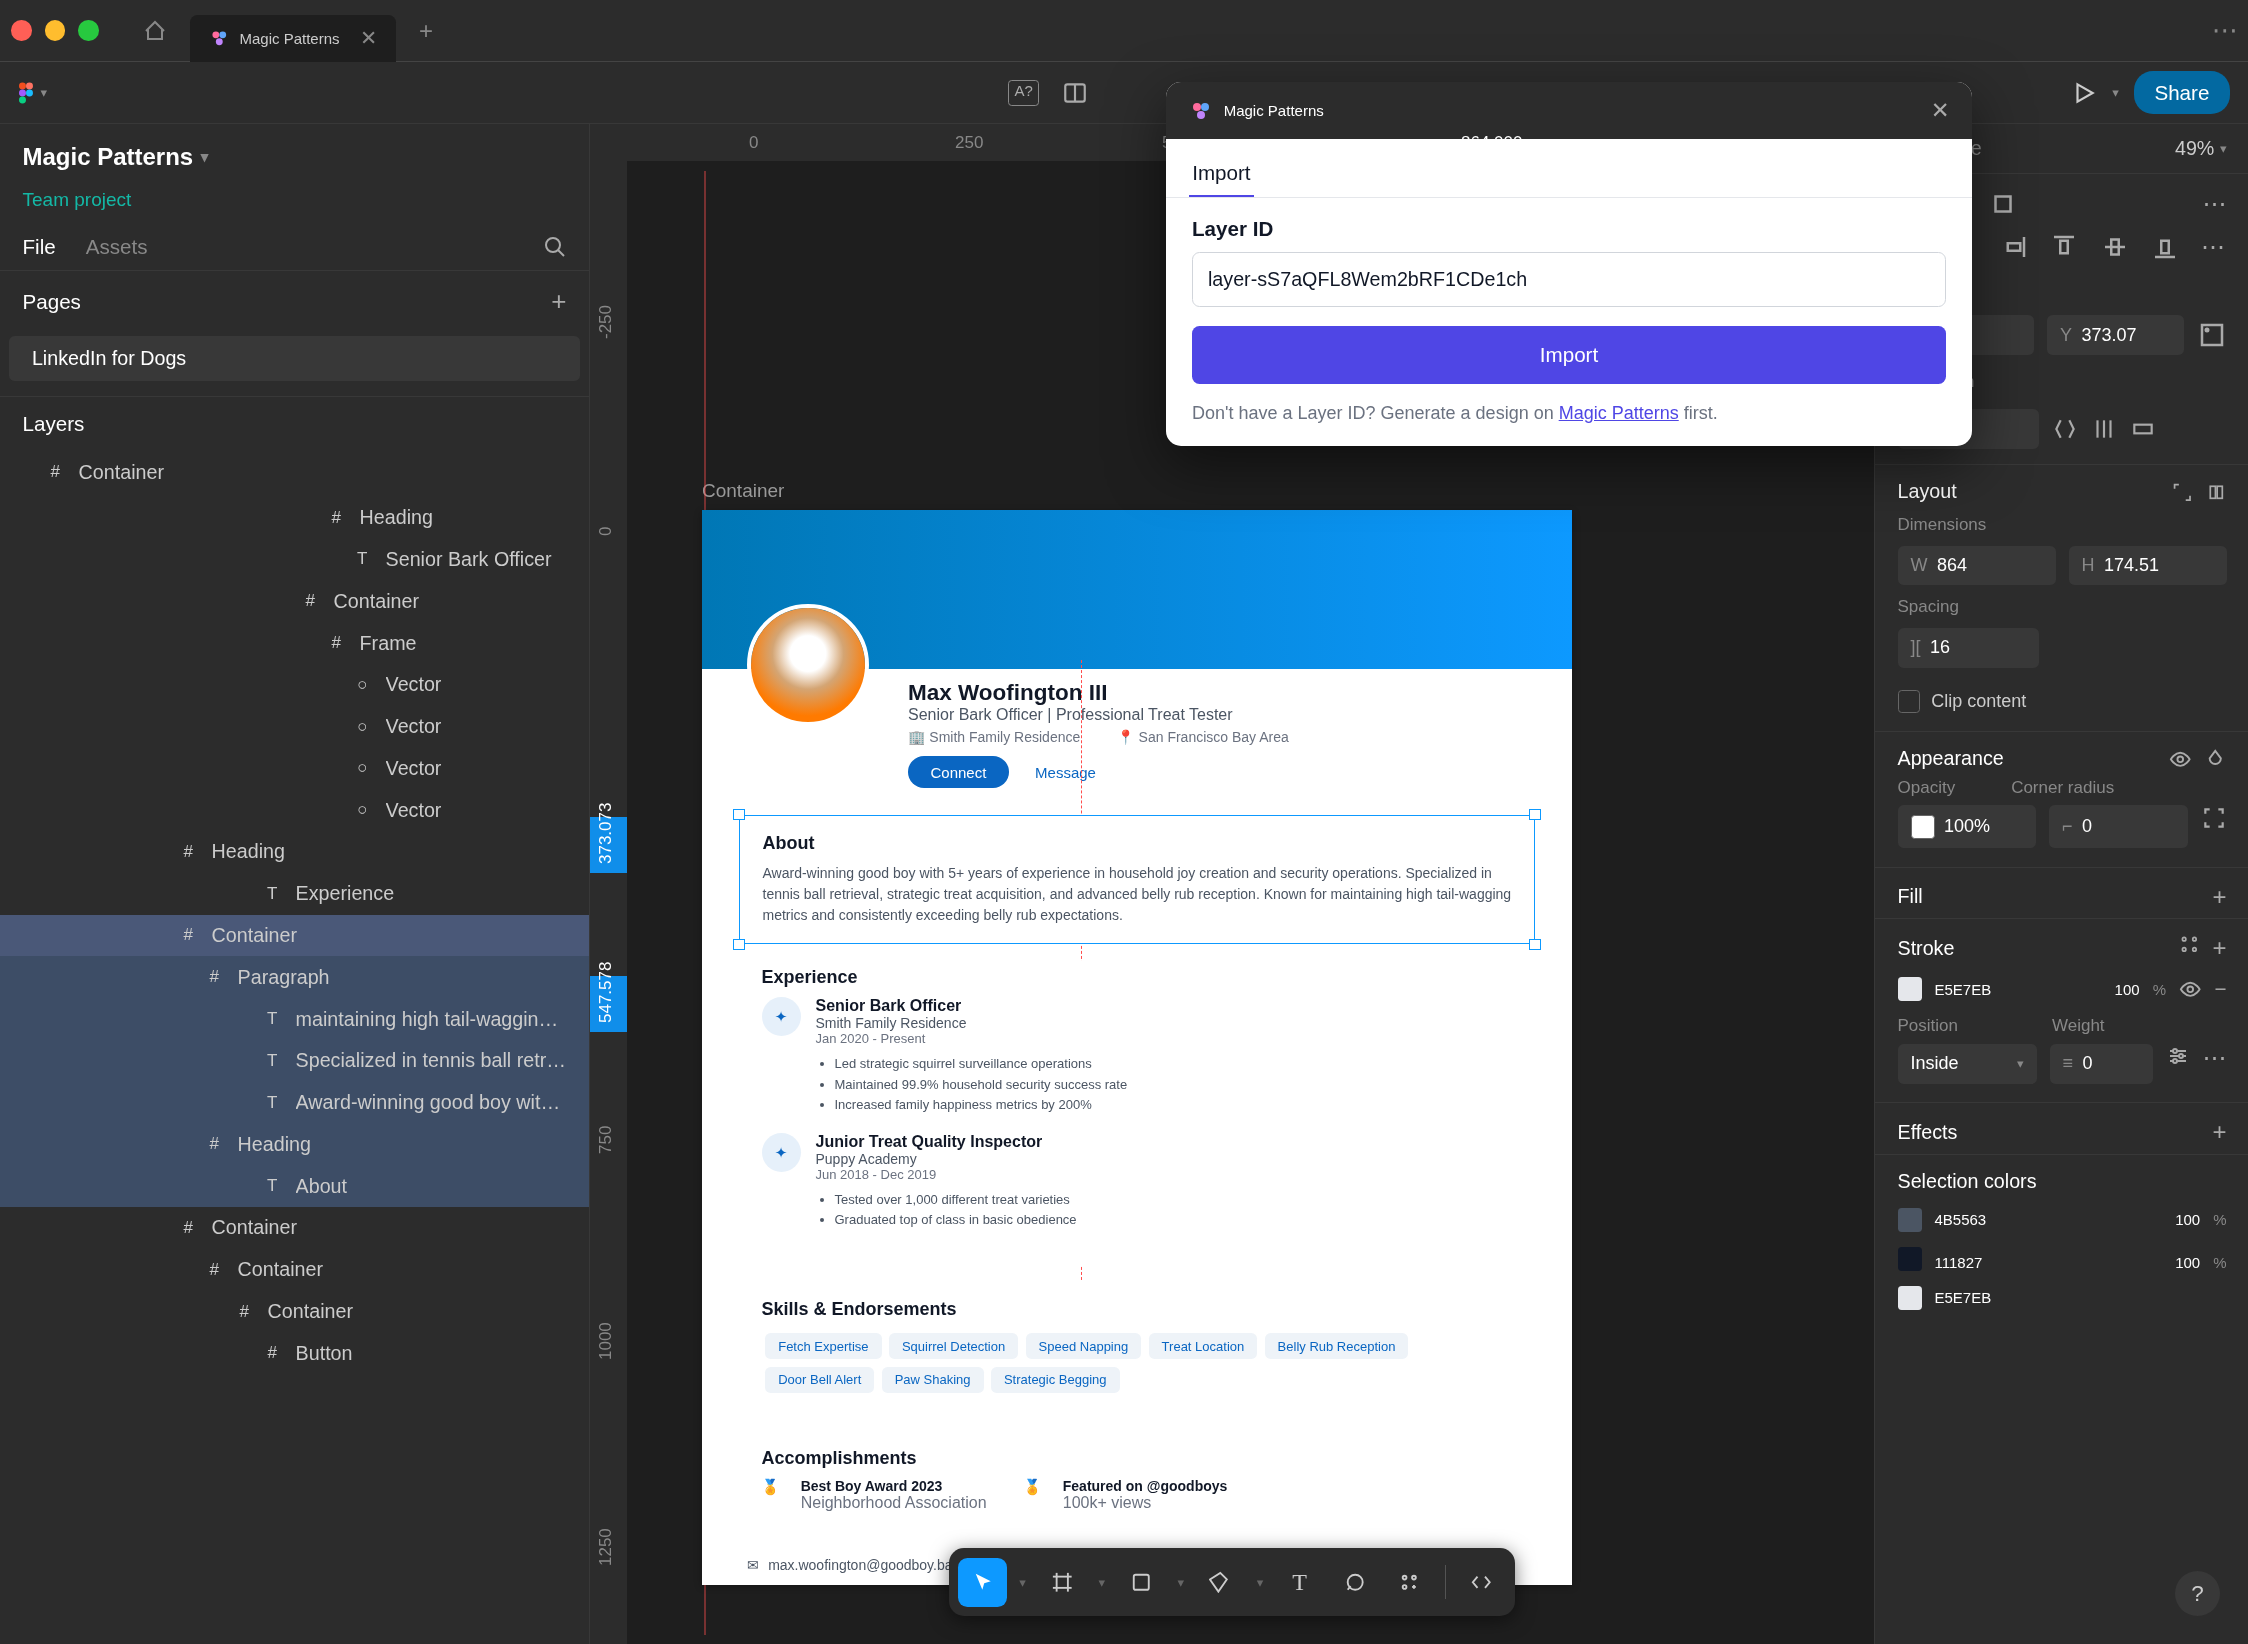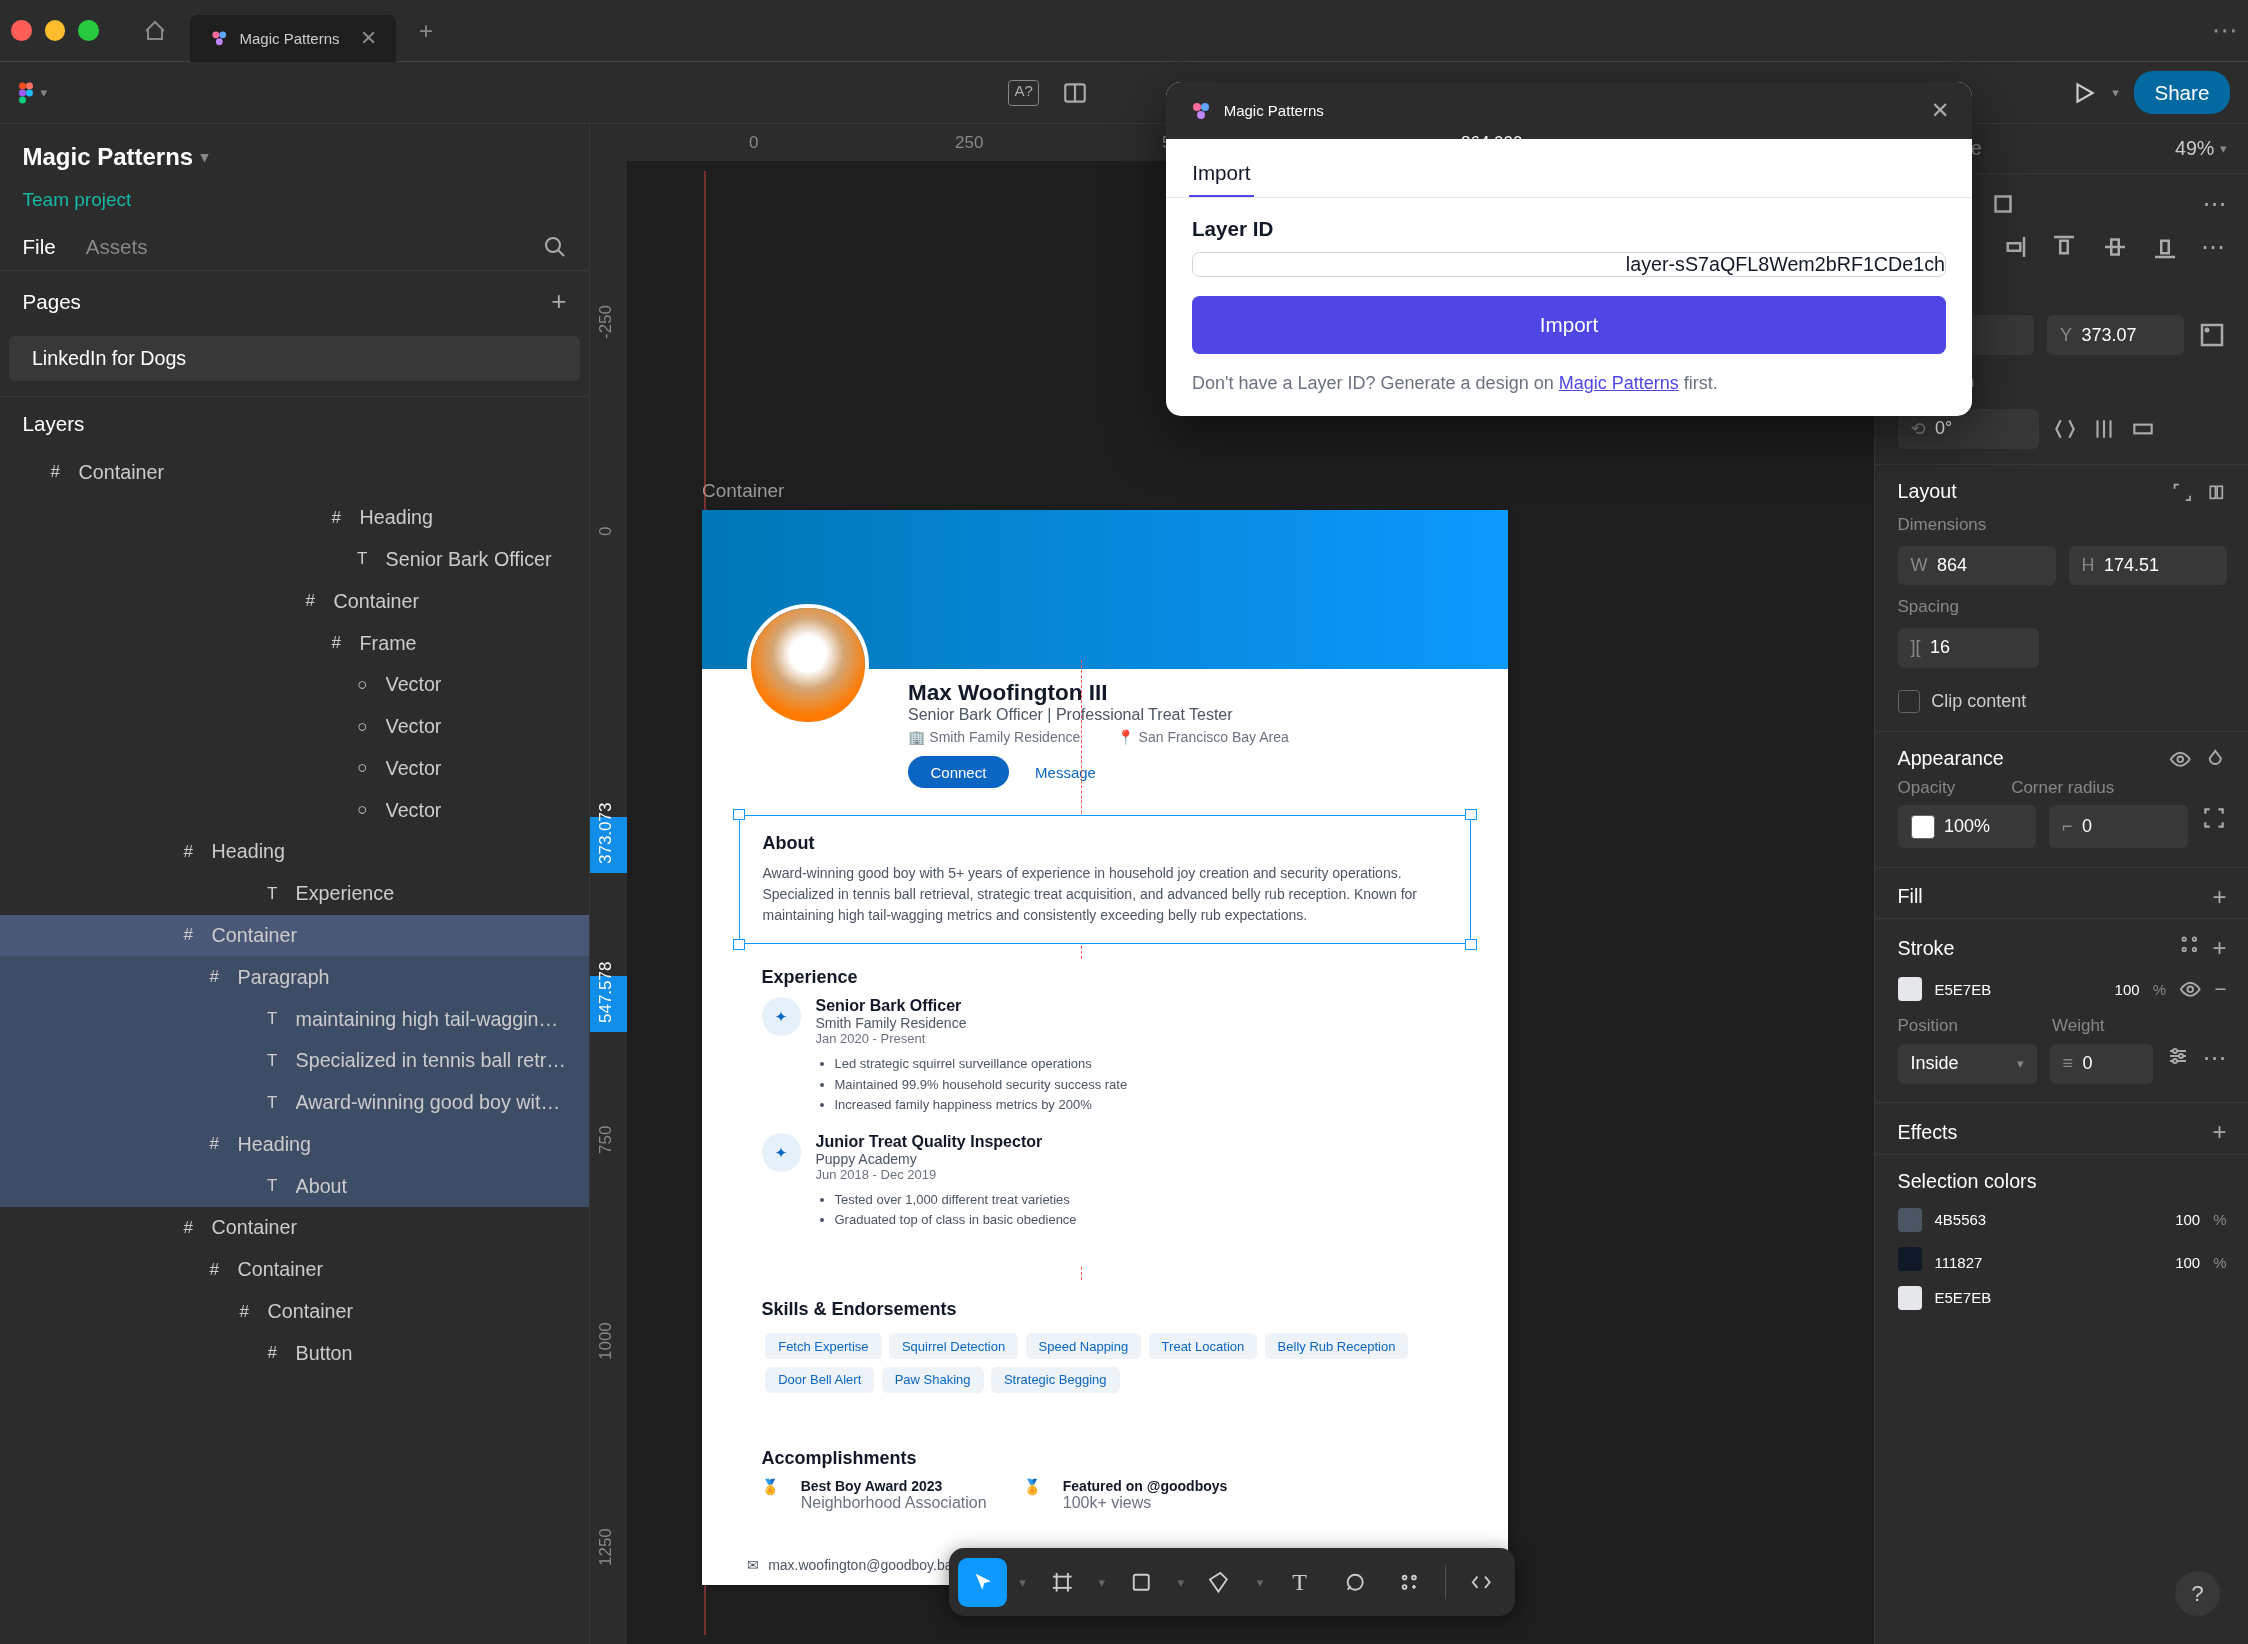--- a/index.html
+++ b/index.html
@@ -59,21 +59,21 @@
 
 .canvas-area { flex: 1; background: #1e1e1e; position: relative; overflow: hidden; }
 .ruler-top { height: 37px; background: #2c2c2c; display: flex; align-items: center; position: relative; color: #888; font-size: 17px; }
 .ruler-tick { position: absolute; }
 .selection-highlight { position: absolute; top: 0; height: 37px; background: #0d99ff; opacity: 0.9; }
 .ruler-left { width: 37px; background: #2c2c2c; position: absolute; left: 0; top: 37px; bottom: 0; }
 .ruler-left-label { position: absolute; left: 5.6px; transform: rotate(-90deg); transform-origin: left top; color: #888; font-size: 17px; white-space: nowrap; }
 .selection-highlight-v { position: absolute; left: 0; width: 37px; background: #0d99ff; opacity: 0.9; }
 .canvas-content { position: absolute; left: 56px; top: 47px; right: 9.4px; bottom: 9.4px; }
 .artboard-label { color: #999; font-size: 19px; margin-left: 56px; margin-bottom: 7.5px; }
-.artboard { background: #fff; width: 806px; margin-left: 56px; position: relative; box-shadow: 0 1.9px 7.5px rgba(0,0,0,0.3); }
+.artboard { background: #fff; width: 870px; margin-left: 56px; position: relative; box-shadow: 0 1.9px 7.5px rgba(0,0,0,0.3); }
 .banner { height: 159px; background: linear-gradient(90deg, #0077b5, #0d99ff); position: relative; }
 .avatar-circle { width: 122px; height: 122px; border-radius: 50%; background: #ff7a00; border: 4.7px solid #fff; position: absolute; left: 45px; top: 94px; overflow: hidden; }
 .avatar-dog { width: 100%; height: 100%; background: radial-gradient(circle at 50% 40%, #fff 20%, #d4a574 40%, #ff7a00 70%); }
 .profile-info { padding: 11.2px 45px 9.4px 206px; }
 .profile-name { font-size: 22.5px; font-weight: 700; color: #111827; }
 .profile-headline { font-size: 16px; color: #4b5563; }
 .profile-meta { display: flex; gap: 37px; font-size: 14px; color: #6b7280; margin-top: 5.6px; }
 .profile-buttons { display: flex; gap: 15px; margin-top: 11.2px; }
 .btn-connect { background: #0a66c2; color: #fff; padding: 7.5px 22.5px; border-radius: 19px; font-size: 15px; }
 .btn-message { color: #0a66c2; font-size: 15px; padding: 7.5px 11.2px; }
@@ -125,21 +125,21 @@
 .help-fab { position: absolute; right: 28px; bottom: 28px; width: 45px; height: 45px; border-radius: 50%; background: #383838; color: #ccc; display: flex; align-items: center; justify-content: center; font-size: 22.5px; }
 
 
 .modal { position: absolute; left: 1166px; top: 82px; width: 806px; background: #fff; border-radius: 15px; box-shadow: 0 19px 56px rgba(0,0,0,0.5); overflow: hidden; color: #111827; }
 .modal-header { background: #2c2c2c; color: #fff; padding: 15px 22.5px; display: flex; align-items: center; gap: 11.2px; }
 .modal-close { margin-left: auto; color: #aaa; font-size: 22.5px; }
 .modal-tabs { padding: 13px 22.5px 0; border-bottom: 0.9px solid #e5e7eb; }
 .modal-tab { display: inline-block; padding: 9.4px 3.7px; font-size: 20.6px; font-weight: 500; border-bottom: 2.8px solid #4f46e5; }
 .modal-body { padding: 19px 26px 22.5px; }
 .modal-label { font-size: 20.6px; font-weight: 600; margin-bottom: 11.2px; }
-.modal-input { width: 100%; border: 0.9px solid #d1d5db; border-radius: 7.5px; font-size: 19.7px; color: #111827; text-align: right; }
+.modal-input { width: 100%; padding: 15px; border: 0.9px solid #d1d5db; border-radius: 7.5px; font-size: 19.7px; color: #111827; }
 .modal-btn { width: 100%; margin-top: 19px; padding: 17px; background: #4f46e5; color: #fff; border-radius: 7.5px; font-size: 20.6px; font-weight: 500; text-align: center; }
 .modal-footer-text { margin-top: 19px; font-size: 18px; color: #6b7280; }
 .modal-link { color: #4f46e5; text-decoration: underline; }
 
 svg { display: block; }
 </style>
 </head>
 <body>
 
 <div class="topbar">

